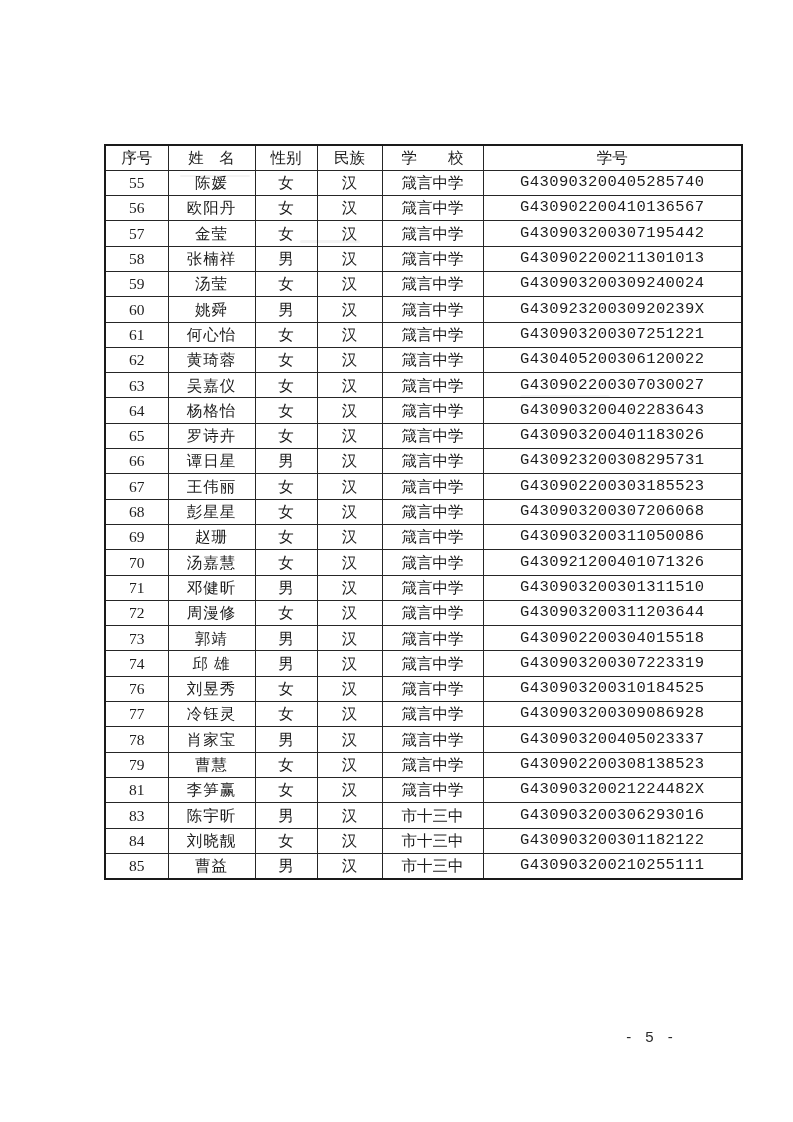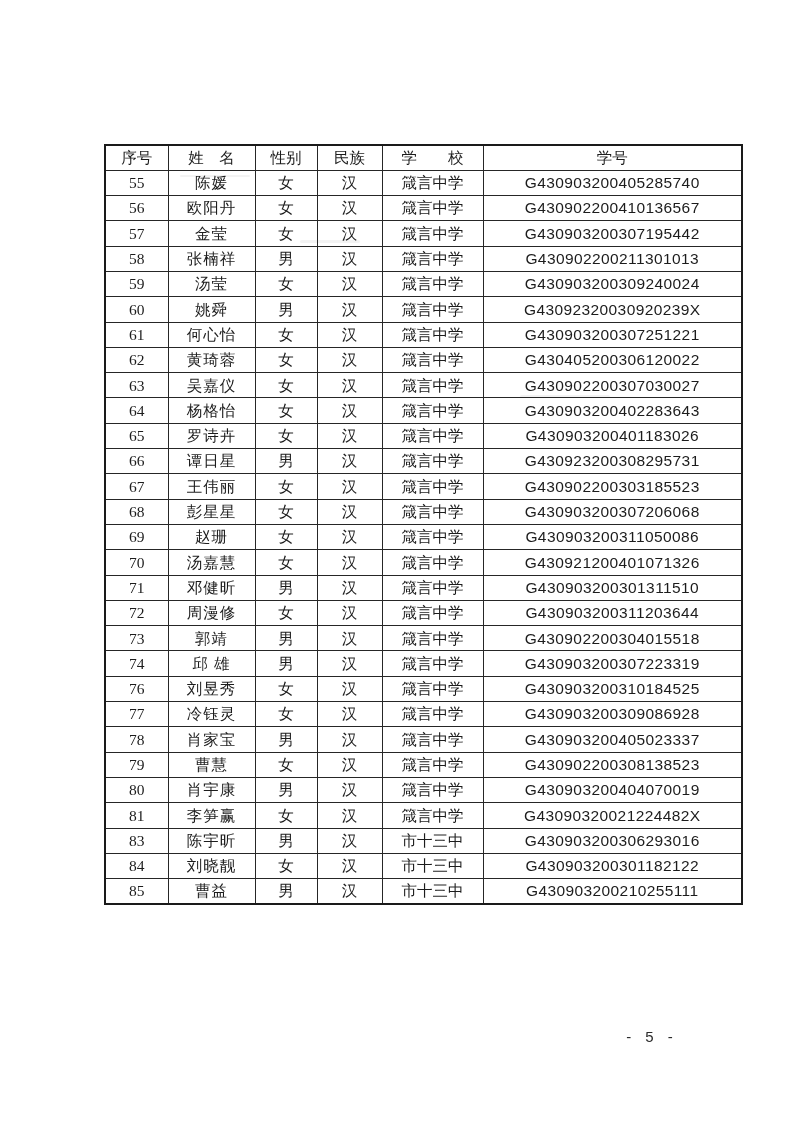--- a/index.html
+++ b/index.html
@@ -36,21 +36,21 @@
     padding: 0 2px;
   }
   .w-index      { width: 63px;  }
   .w-name       { width: 87px; margin-top: 16px;  }
   .w-gender     { width: 62px; margin-left: 11px;  }
   .w-ethnicity  { width: 65px;  }
   .w-school     { width: 101px; }
   .w-student_id { width: 259px; }
   td.col-index { font-family: Liberation Serif, serif; font-size: 15px; }
   td.col-student_id {
-    font-family: Liberation Sans, sans-serif;
+    font-family: Liberation Mono, monospace;
     font-size: 15.5px;
     letter-spacing: 0.4px;
   }
   td.col-name { letter-spacing: 1px; }
   .page-num {
     position: absolute;
     top: 1028px; left: 612px;
     width: 80px;
     text-align: center;
     font-size: 15px;
@@ -277,28 +277,20 @@
         </tr>
         <tr>
           <td class="w-index col-index">79</td>
           <td class="w-name col-name">曹慧</td>
           <td class="w-gender col-gender">女</td>
           <td class="w-ethnicity col-ethnicity">汉</td>
           <td class="w-school col-school">箴言中学</td>
           <td class="w-student_id col-student_id">G430902200308138523</td>
         </tr>
         <tr>
-          <td class="w-index col-index">80</td>
-          <td class="w-name col-name">肖宇康</td>
-          <td class="w-gender col-gender">男</td>
-          <td class="w-ethnicity col-ethnicity">汉</td>
-          <td class="w-school col-school">箴言中学</td>
-          <td class="w-student_id col-student_id">G430903200404070019</td>
-        </tr>
-        <tr>
           <td class="w-index col-index">81</td>
           <td class="w-name col-name">李笋赢</td>
           <td class="w-gender col-gender">女</td>
           <td class="w-ethnicity col-ethnicity">汉</td>
           <td class="w-school col-school">箴言中学</td>
           <td class="w-student_id col-student_id">G43090320021224482X</td>
         </tr>
         <tr>
           <td class="w-index col-index">83</td>
           <td class="w-name col-name">陈宇昕</td>

